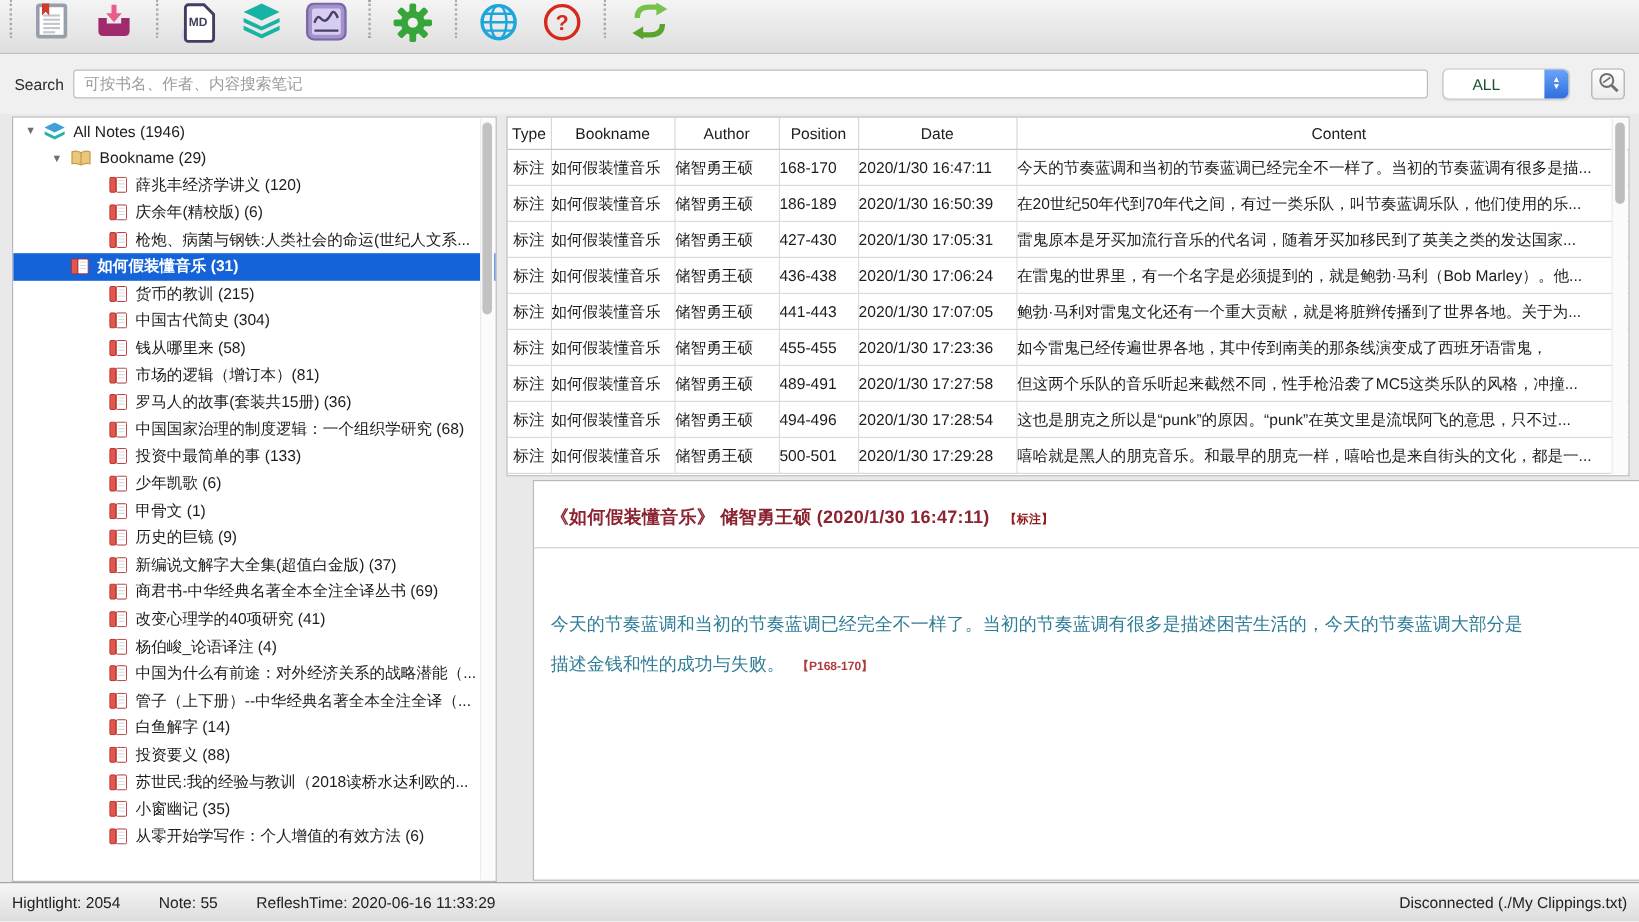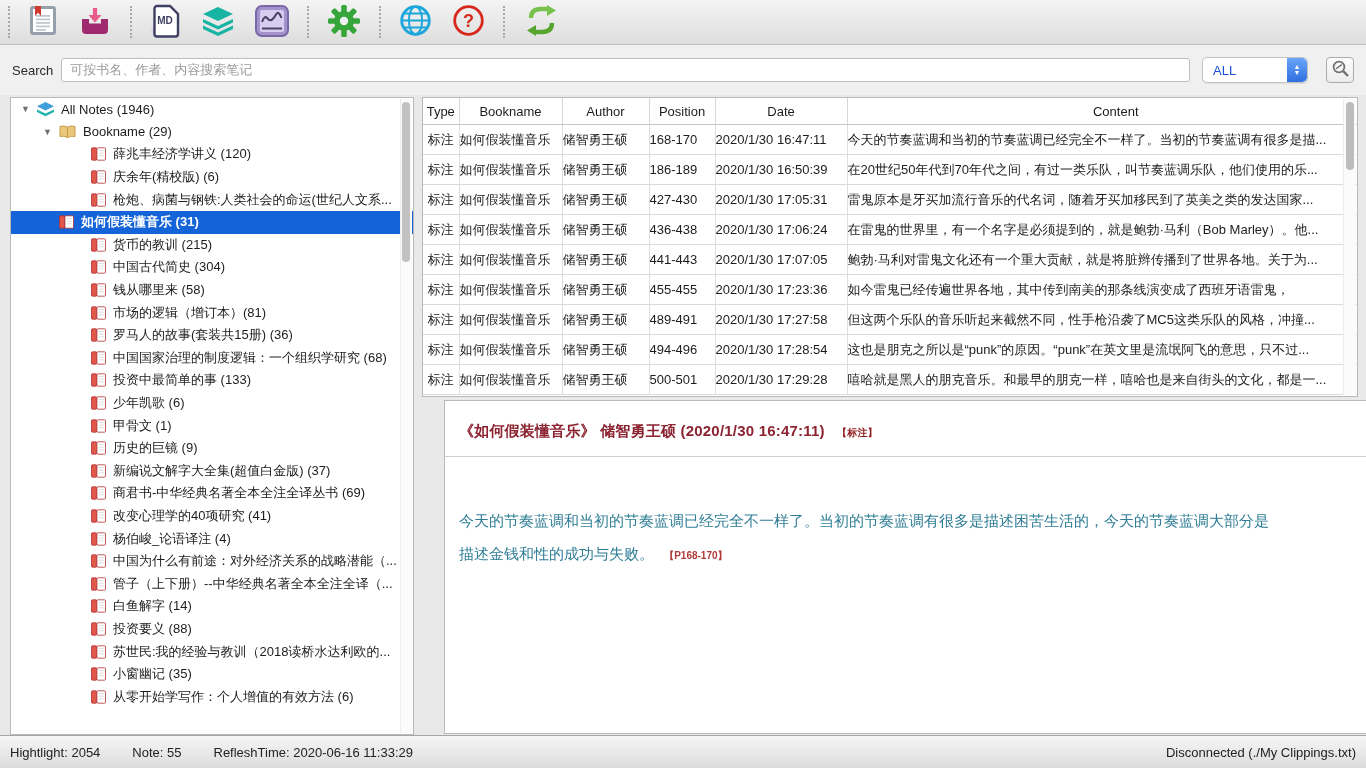--- a/index.html
+++ b/index.html
@@ -2,34 +2,34 @@
 <html><head>
 <meta charset="utf-8">
 <style>
   html,body{margin:0;padding:0;}
   .app{position:relative;width:1366px;height:768px;overflow:hidden;background:#e9e9e9;
        font-family:"Liberation Sans","DejaVu Sans",sans-serif;color:#1c1c1c;}
 
   
   .toolbar{position:absolute;top:0;left:0;right:0;height:44px;
            background:linear-gradient(#f4f4f4,#dedede);border-bottom:1px solid #bfbfbf;
-           display:flex;align-items:center;gap:16px;padding:0 8px;}
+           display:flex;align-items:flex-start;gap:16px;padding:0 8px;}
   .tb-btn{background:none;border:none;padding:2px;display:flex;align-items:center;justify-content:center;cursor:pointer;}
   .tb-sep{width:0;height:32px;border-left:2px dotted #a9a9a9;}
 
   
   .searchrow{position:absolute;top:45px;left:0;right:0;height:50px;background:#f0f0f0;
              display:flex;align-items:center;padding:0 12px;}
   .search-label{font-size:13px;color:#2a2a2a;margin-right:8px;}
   .search-input{flex:1;height:22px;border:1px solid #bdbdbd;border-radius:3px;background:#fff;
                 font-size:13px;padding:0 8px;font-family:Liberation Serif, serif;color:#222;}
   .search-input::placeholder{color:#9a9a9a;}
   .filter-select{width:104px;height:24px;margin-left:12px;background:#fff;border:1px solid #c3c3c3;
                  border-radius:5px;display:flex;align-items:center;box-shadow:0 1px 1px rgba(0,0,0,.08);cursor:pointer;}
-  .filter-value{flex:1;font-size:13px;padding-left:10px;color:#1d4ed8;}
+  .filter-value{flex:1;font-size:13px;padding-left:24px;color:#14532d;}
   .filter-stepper{width:20px;height:24px;border-radius:0 5px 5px 0;
                   background:linear-gradient(#6aa5f8,#2f6fe0);display:flex;flex-direction:column;
                   align-items:center;justify-content:center;color:#fff;font-size:7px;line-height:6px;}
   .search-btn{width:28px;height:26px;margin-left:18px;border:1px solid #ababab;border-radius:4px;
               background:linear-gradient(#fdfdfd,#ececec);display:flex;align-items:center;justify-content:center;cursor:pointer;}
 
   
   .tree{position:absolute;left:10px;top:97px;width:402px;height:636px;background:#fff;
         border:1px solid #b9b9b9;overflow:hidden;font-size:13px;}
   .tree-row{display:flex;align-items:center;height:22.6px;white-space:nowrap;overflow:hidden;cursor:default;}

